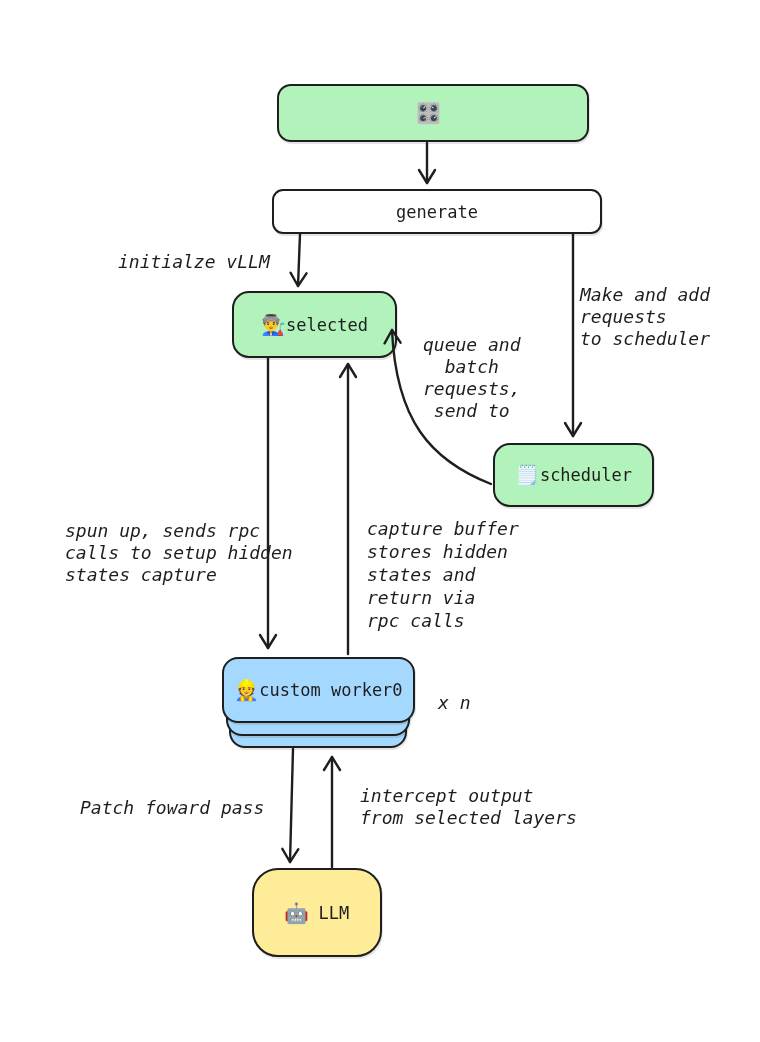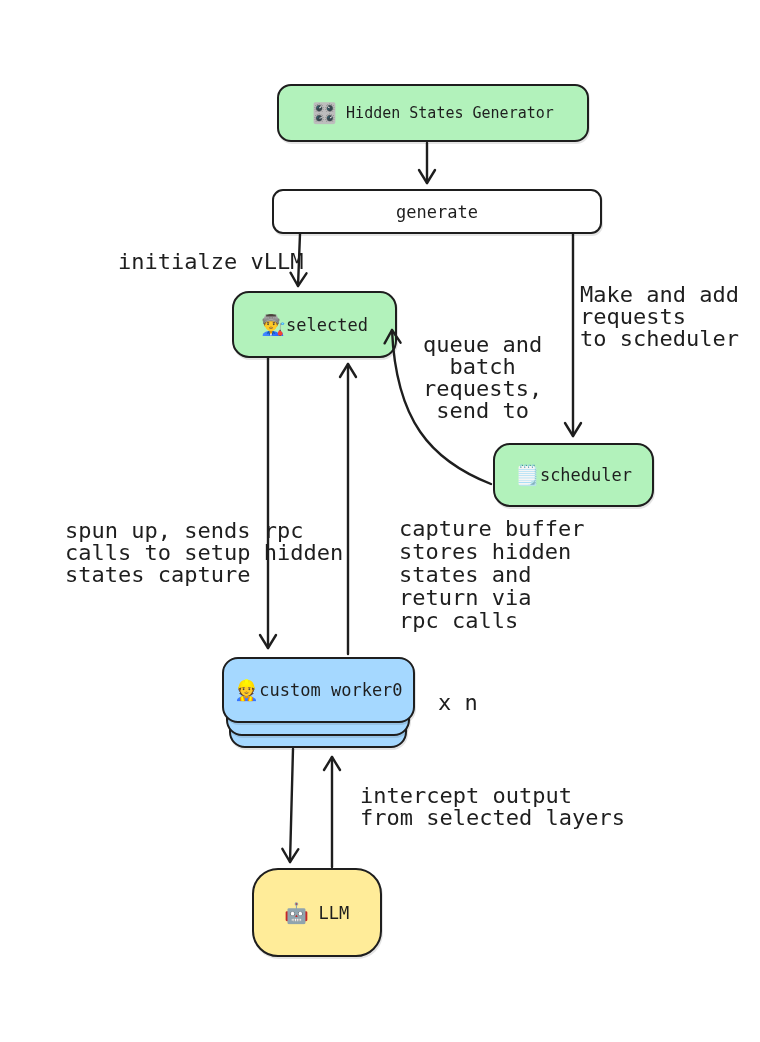--- a/index.html
+++ b/index.html
@@ -24,35 +24,35 @@
   .node.green{background:var(--green);}
   .node.blue{background:var(--blue);}
   .node.yellow{background:var(--yellow);}
   .node .emoji{font-size:20px; line-height:1;}
   .node.gap .emoji{margin-right:9px;}
   .stack-layer{
     position:absolute; border:2.4px solid var(--stroke); background:var(--blue);
     border-radius:16px; box-shadow:1px 2px 0 rgba(30,30,30,0.12);
   }
   .ann{
-    position:absolute; font-size:22px; line-height:22px; white-space:pre-line;
+    position:absolute; font-size:18px; line-height:22px; white-space:pre-line;font-style:italic;
   }
   #node-generator{left:277px; top:84px; width:312px; height:58px; border-radius:14px; font-size:15px; z-index:4;}
   #node-generate {left:272px; top:189px; width:330px; height:45px; border-radius:11px; z-index:4;}
   #node-executor {left:232px; top:291px; width:165px; height:67px; border-radius:17px; z-index:4;}
   #node-scheduler{left:493px; top:443px; width:161px; height:64px; border-radius:17px; z-index:4;}
   #worker-layer3 {left:229px; top:682px; width:178px; height:66px; z-index:1;}
   #worker-layer2 {left:226px; top:670px; width:184px; height:66px; z-index:2;}
   #node-worker   {left:222px; top:657px; width:193px; height:66px; border-radius:16px; z-index:3;}
   #node-llm      {left:252px; top:868px; width:130px; height:89px; border-radius:26px; z-index:4;}
   #label-initialize {left:118px; top:251px;}
   #label-make-add   {left:580px; top:284px;}
   #label-queue-batch{left:423px; top:334px;text-align:center;}
   #label-spun-up    {left:47px;  top:520px;margin-left:18px;}
-  #label-capture    {left:367px; top:517px; line-height:23px;margin-left:32px;}
+  #label-capture    {left:367px; top:517px; line-height:23px;}
   #label-x-n        {left:438px; top:692px;}
   #label-patch      {left:80px;  top:797px;}
   #label-intercept  {left:360px; top:785px;}
 </style>
 </head>
 <body>
 
 <div class="canvas">
 
   <svg class="arrow-layer" width="760" height="1042" viewBox="0 0 760 1042">
@@ -66,21 +66,20 @@
     <path d="M 573 234 L 573 436" marker-end="url(#ah)"></path>
     <path d="M 268 358 L 268 648" marker-end="url(#ah)"></path>
     <path d="M 348 654 L 348 364" marker-end="url(#ah)"></path>
     <path d="M 491 484 C 430 460 396 420 392 330" marker-end="url(#ah)"></path>
     <path d="M 293 749 L 290 862" marker-end="url(#ah)"></path>
     <path d="M 332 867 L 332 757" marker-end="url(#ah)"></path>
   </svg>
 
   <div class="node green gap" id="node-generator">
     <span class="emoji">🎛️</span>
-    <span>Hidden States Generator</span>
   </div>
 
   <div class="node" id="node-generate">
     <span>generate</span>
   </div>
 
   <div class="node green" id="node-executor">
     <span class="emoji">👨‍🏭</span>
     <span>selected</span>
   </div>
@@ -112,16 +111,17 @@
 send to</div>
   <div class="ann" id="label-spun-up">spun up, sends rpc
 calls to setup hidden
 states capture</div>
   <div class="ann" id="label-capture">capture buffer
 stores hidden
 states and
 return via
 rpc calls</div>
   <div class="ann" id="label-x-n">x n</div>
+  <div class="ann" id="label-patch">Patch foward pass</div>
   <div class="ann" id="label-intercept">intercept output
 from selected layers</div>
 
 </div>
 
 </body></html>

